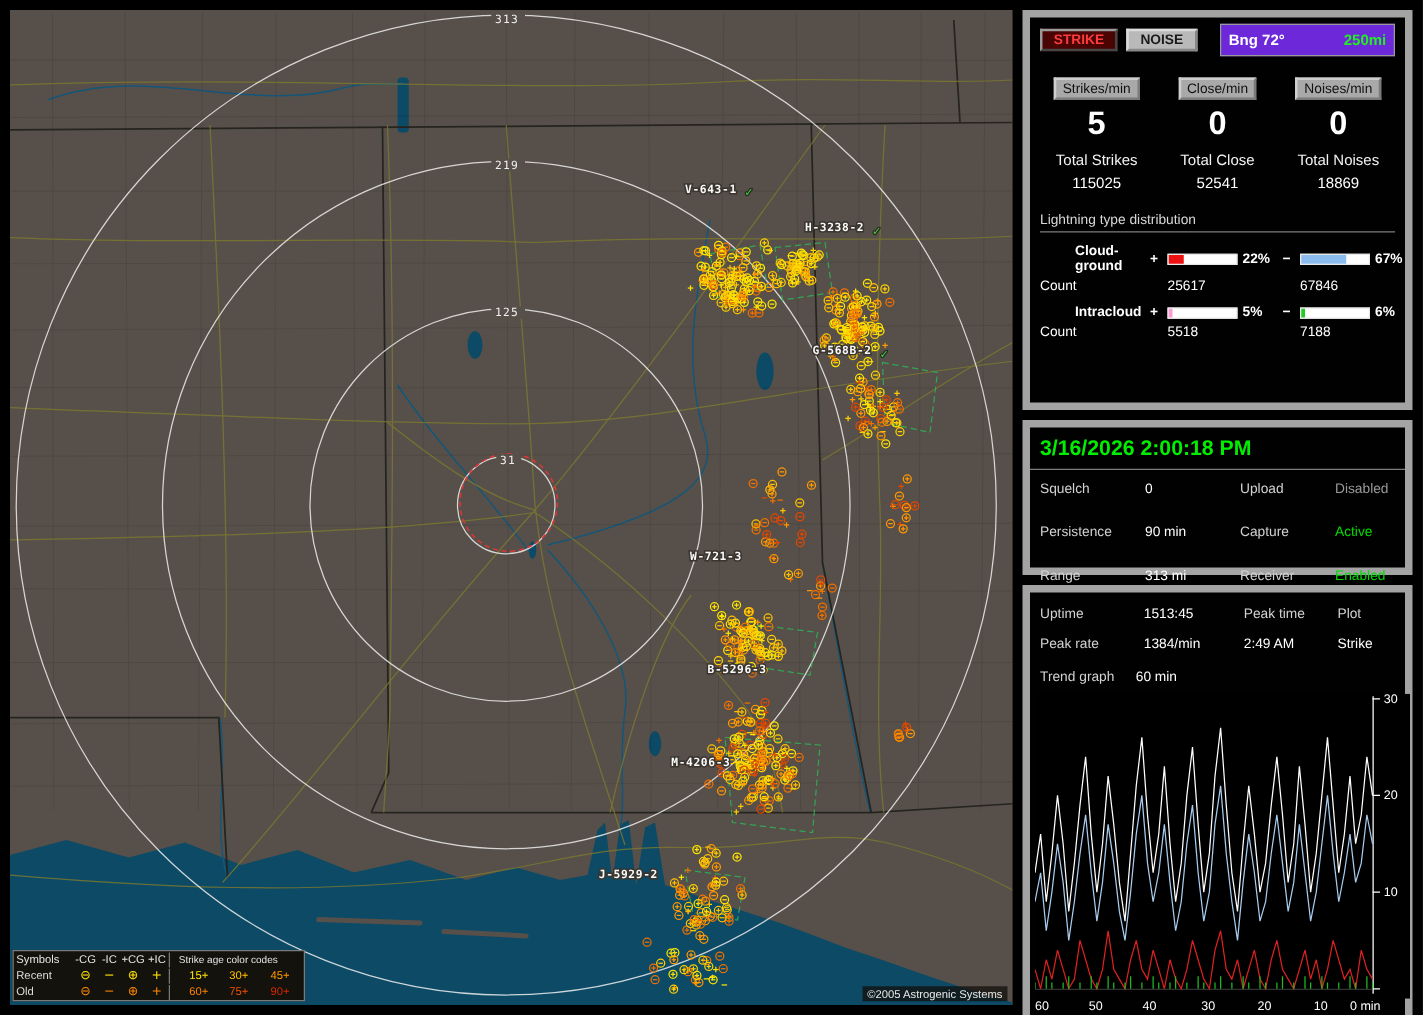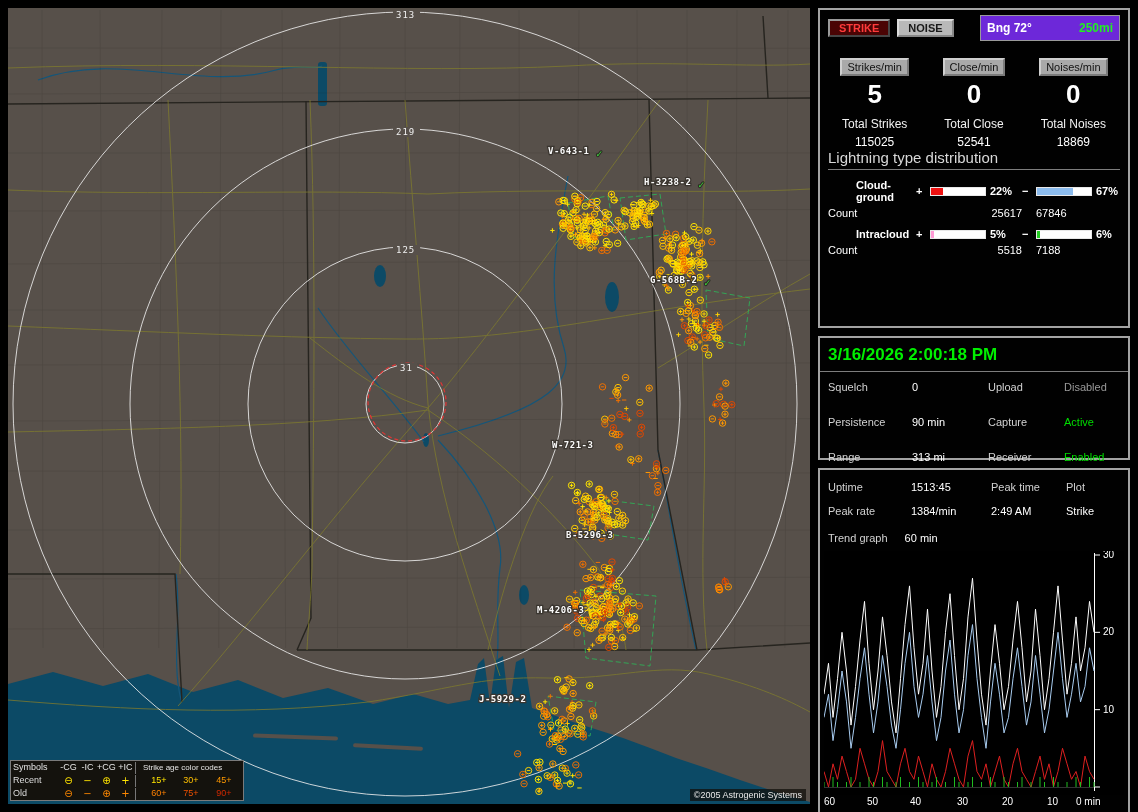--- a/index.html
+++ b/index.html
@@ -24,21 +24,21 @@
   .lg-c { text-align:center; }
   .lg-div { border-left:1px solid #777; height:12px; }
   .lg-age { font-size:8px; white-space:nowrap; }
   .lg-sym { font-family:"DejaVu Sans", sans-serif; font-size:10px; }
 
   .copyright { position:absolute; right:4px; bottom:3px; font-size:9px; color:#e8e8e8;
                background:rgba(18,16,12,0.75); padding:0 4px; line-height:12px; }
 
   
   .rightcol { position:absolute; left:818px; top:8px; width:312px; color:#fff; }
-  .pbox { background:#010101; border:2px solid #a3a3a3; margin-bottom:8px; position:relative; }
+  .pbox { background:#010101; border:6px solid #a3a3a3; margin-bottom:8px; position:relative; }
   .box1 { height:320px; padding:8px; }
   .box2 { height:124px; padding:4px 0 0; }
   .box3 { height:352px; padding:8px 0 16px; }
 
   .toprow { display:flex; align-items:center; height:20px; }
   .btn { font-size:11px; font-weight:bold; height:18px; padding:1px 9px; margin-right:7px;
          font-family:"Liberation Sans", sans-serif; cursor:pointer; }
   .btn-strike { background:#4a0404; color:#ff3b3b; border:2px outset #9a9a9a; }
   .btn-noise  { background:#b9b9b9; color:#1a1a1a; border:2px outset #dcdcdc; }
   .bng { margin-left:auto; border:1px solid #9a9a9a; background:#6d28d9; height:19px; width:140px;
@@ -48,32 +48,32 @@
 
   .ratecards { display:grid; grid-template-columns:1fr 1fr 1fr; gap:6px; margin-top:19px; }
   .ratecard { text-align:center; }
   .ratebtn { display:inline-block; background:#a9a9a9; color:#111; border:2px outset #cfcfcf;
              font-size:11px; padding:1px 5px; white-space:nowrap; cursor:pointer;
              font-family:"Liberation Sans", sans-serif; }
   .ratenum { font-size:26px; font-weight:bold; color:#fff; margin-top:3px; }
   .rtlabel { font-size:12px; color:#f2f2f2; margin-top:7px; }
   .rtvalue { font-size:12px; color:#fff; margin-top:4px; }
 
-  .disttitle { color:#d8d8d8; font-size:15px; }
+  .disttitle { color:#d8d8d8; font-size:11px; margin-top:17px; }
   .pbox hr { border:none; border-top:1px solid #7d7d7d; margin-top:3px; }
 
   .distgrid { display:grid; grid-template-columns:88px 14px 56px 36px 14px 56px 34px;
               align-items:center; font-size:11px; margin-top:9px; }
   .dlabel { font-weight:bold;margin-left:28px; }
   .dsign  { font-weight:bold; text-align:left; }
   .bar { height:9px; border:1px solid #e8e8e8; background:#fff; position:relative; }
   .bar i { position:absolute; left:0; top:0; bottom:0; }
   .dpct { font-weight:bold; padding-left:4px; }
   .countrow { margin-top:4px; }
-  .cv1 { grid-column:3 / span 2;text-align:right; }
+  .cv1 { grid-column:3 / span 2; }
   .cv2 { grid-column:6 / span 2; }
 
   .clock { color:#00ef00; font-size:17px; font-weight:bold; padding:3px 8px 3px; }
   .setgrid { display:grid; grid-template-columns:84px 76px 76px auto; font-size:11px;
              padding:9px 8px 0; row-gap:23px; }
   .dim { color:#9a9a9a; }
   .green { color:#00dd00; }
 
   .statgrid { display:grid; grid-template-columns:83px 80px 75px auto; font-size:11px;
               padding:3px 8px 0; row-gap:12px; }

